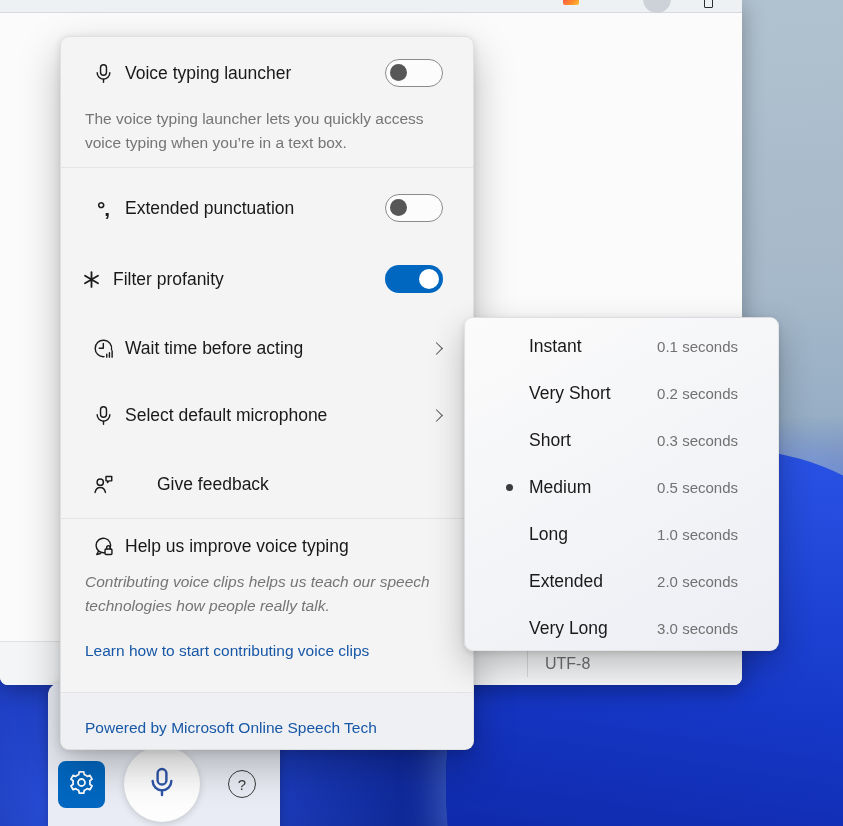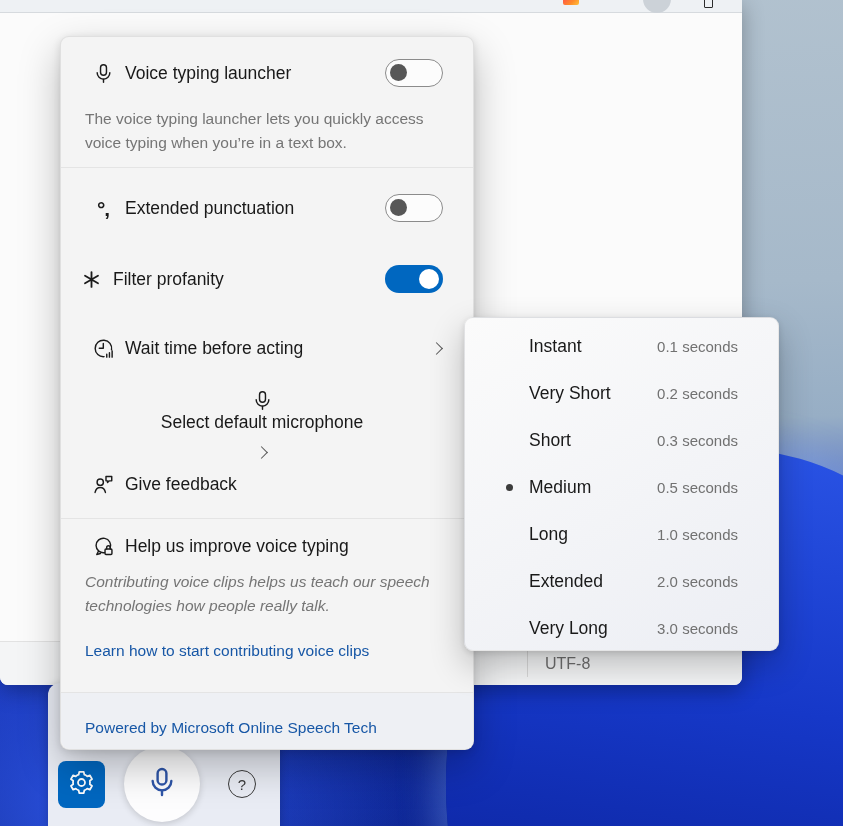--- a/index.html
+++ b/index.html
@@ -178,33 +178,33 @@
         <svg class="line" width="23" height="23" viewBox="0 0 24 24">
           <path d="M20.4 13.4A8.6 8.6 0 1 0 12.6 20.5"></path>
           <path d="M11.8 6.8v5H7.6"></path>
           <path d="M15.4 21v-3M18.2 21v-4.6M21 21v-6.4"></path>
         </svg>
       </span>
       <span class="lbl">Wait time before acting</span>
       <span class="chev"></span>
     </div>
 
-    <div class="frow" style="top:352px;flex-direction:column;">
+    <div class="frow" style="top:344px;">
       <span class="ic">
         <svg class="line" width="23" height="23" viewBox="0 0 24 24">
           <rect x="8.9" y="2.8" width="6.2" height="11" rx="3.1"></rect>
           <path d="M5.4 11.3a6.6 6.6 0 0 0 13.2 0"></path>
           <path d="M12 18v3.2"></path>
         </svg>
       </span>
       <span class="lbl">Select default microphone</span>
       <span class="chev"></span>
     </div>
 
-    <div class="frow" style="top:413px;">
+    <div class="frow" style="top:413px;gap:32px;">
       <span class="ic">
         <svg class="line" width="23" height="23" viewBox="0 0 24 24">
           <circle cx="8.6" cy="9.6" r="3.3"></circle>
           <path d="M3.2 20.3c.7-3.1 2.8-5.1 5.4-5.1s4.7 2 5.4 5.1"></path>
           <path d="M14.6 3.6h6v4.6h-2.6l-1.8 1.8V8.2h-1.6z"></path>
         </svg>
       </span>
       <span class="lbl">Give feedback</span>
     </div>
 

